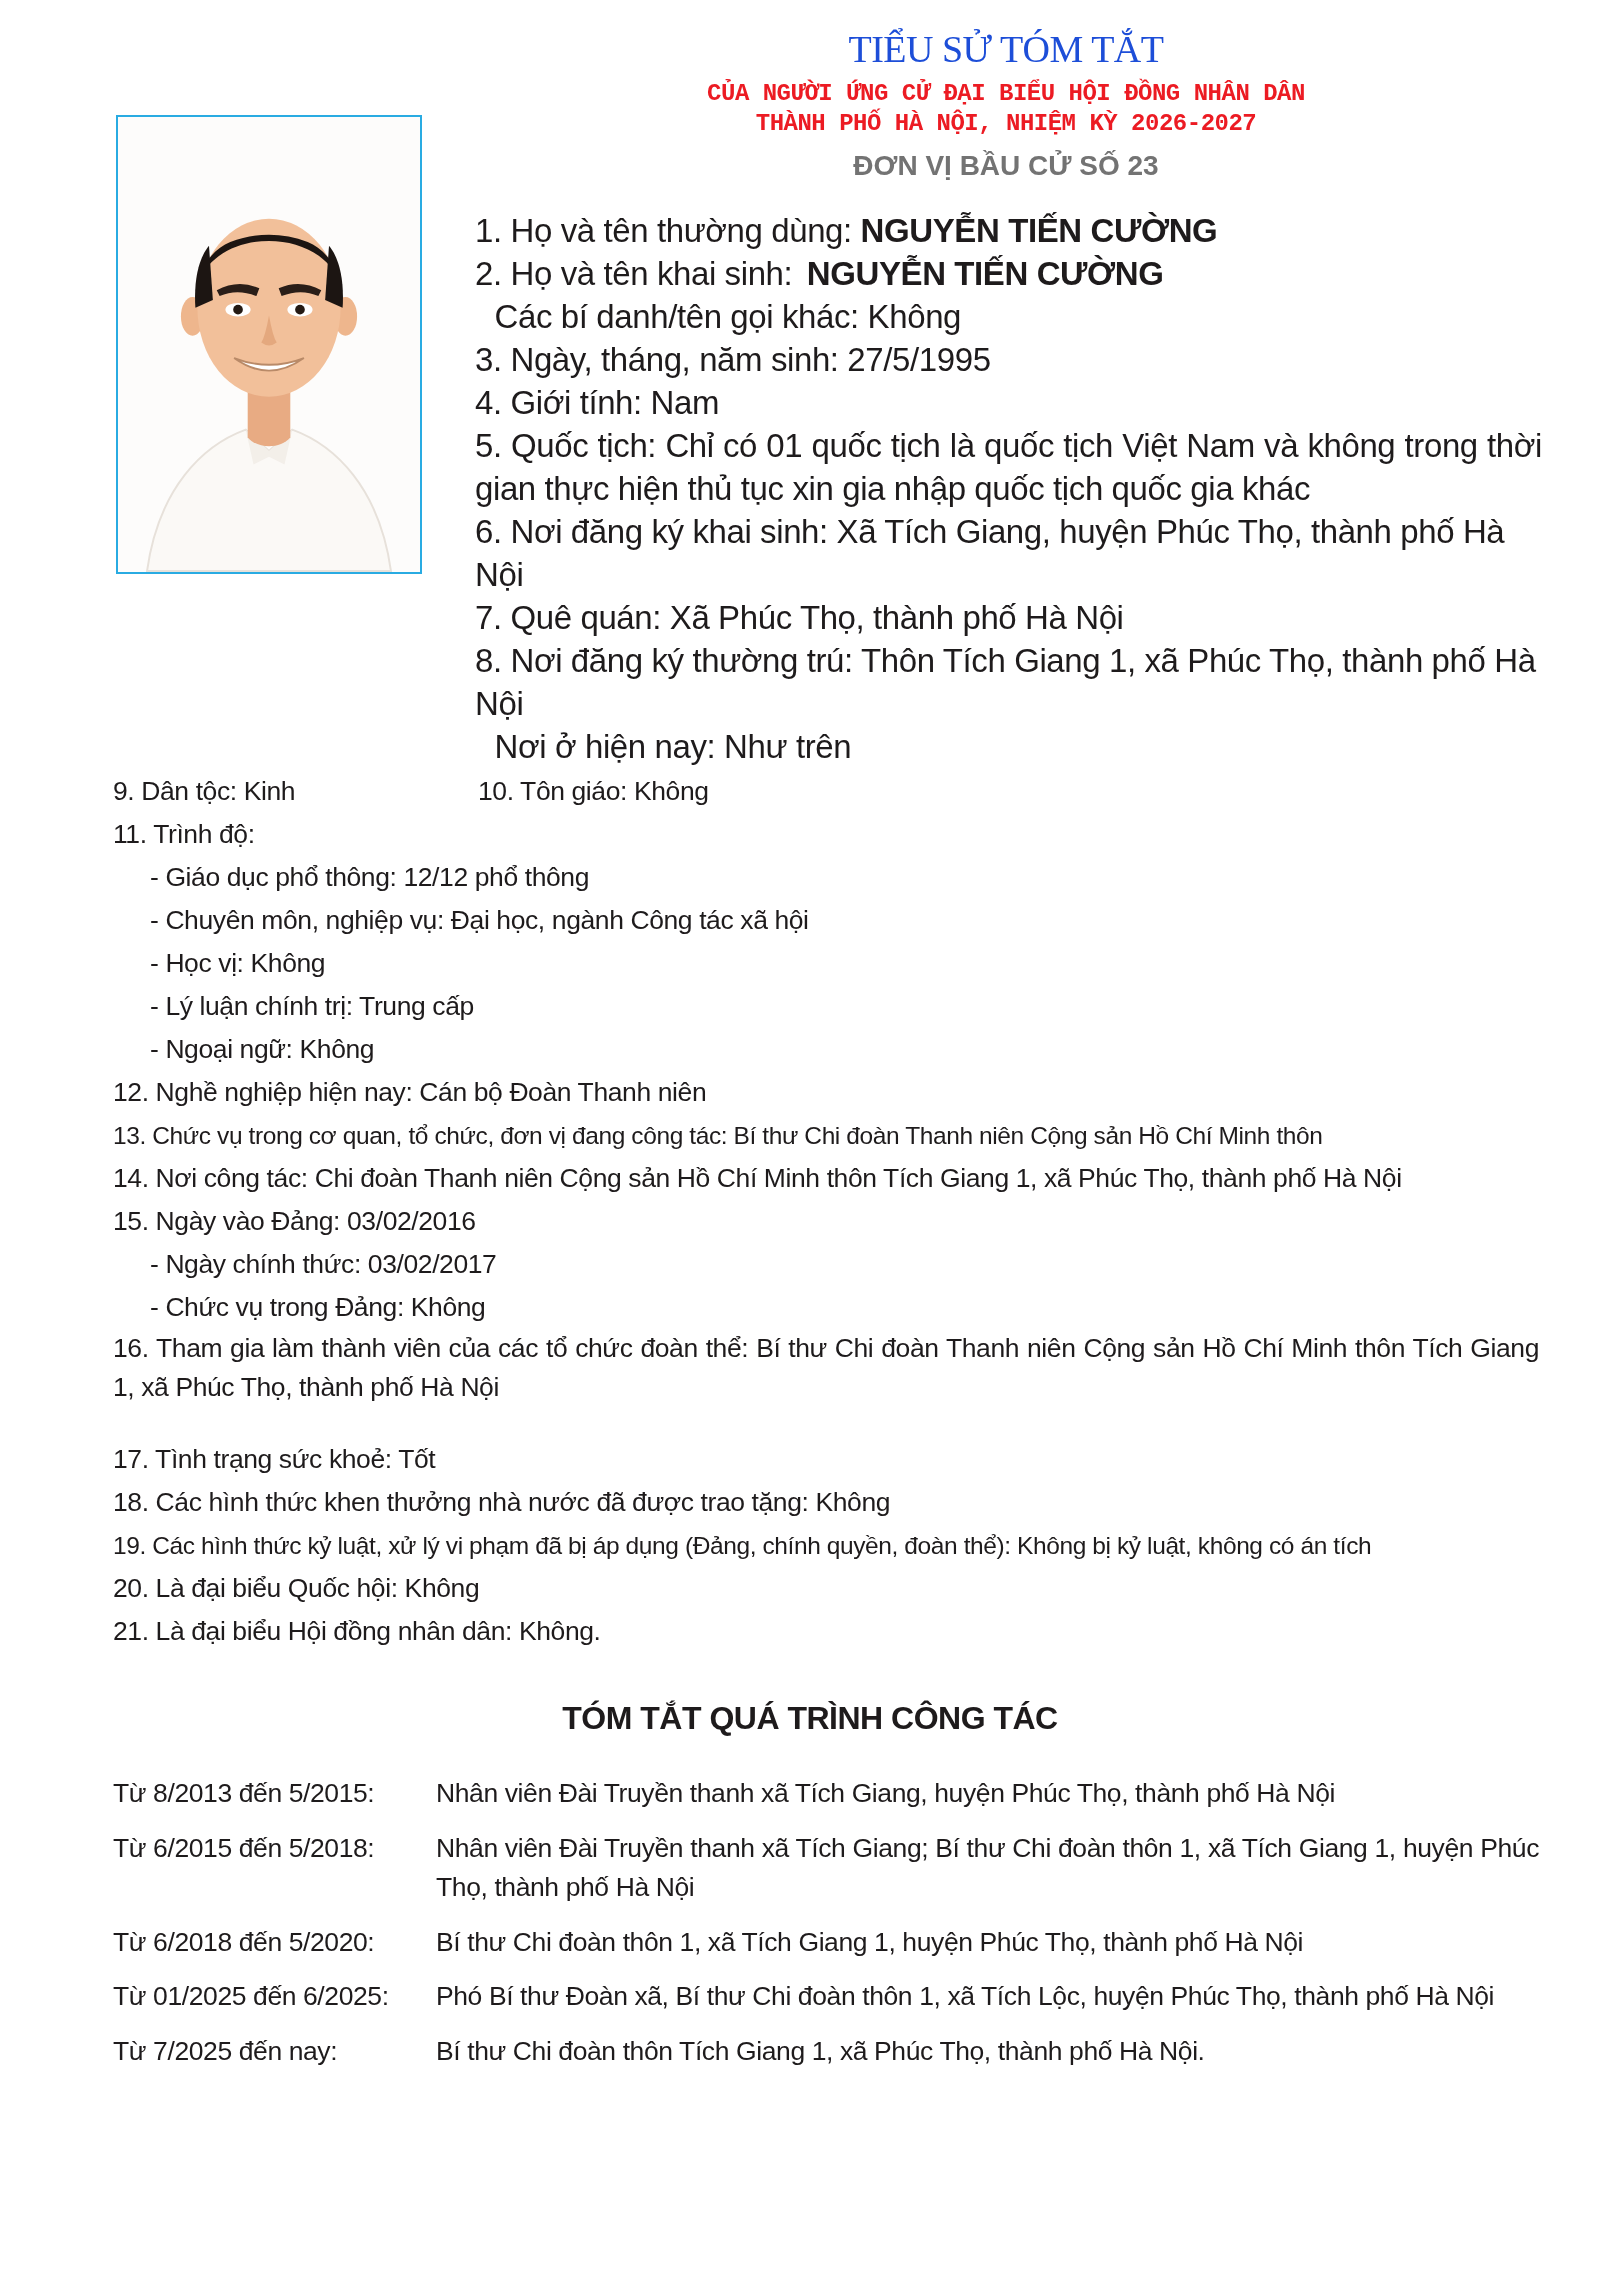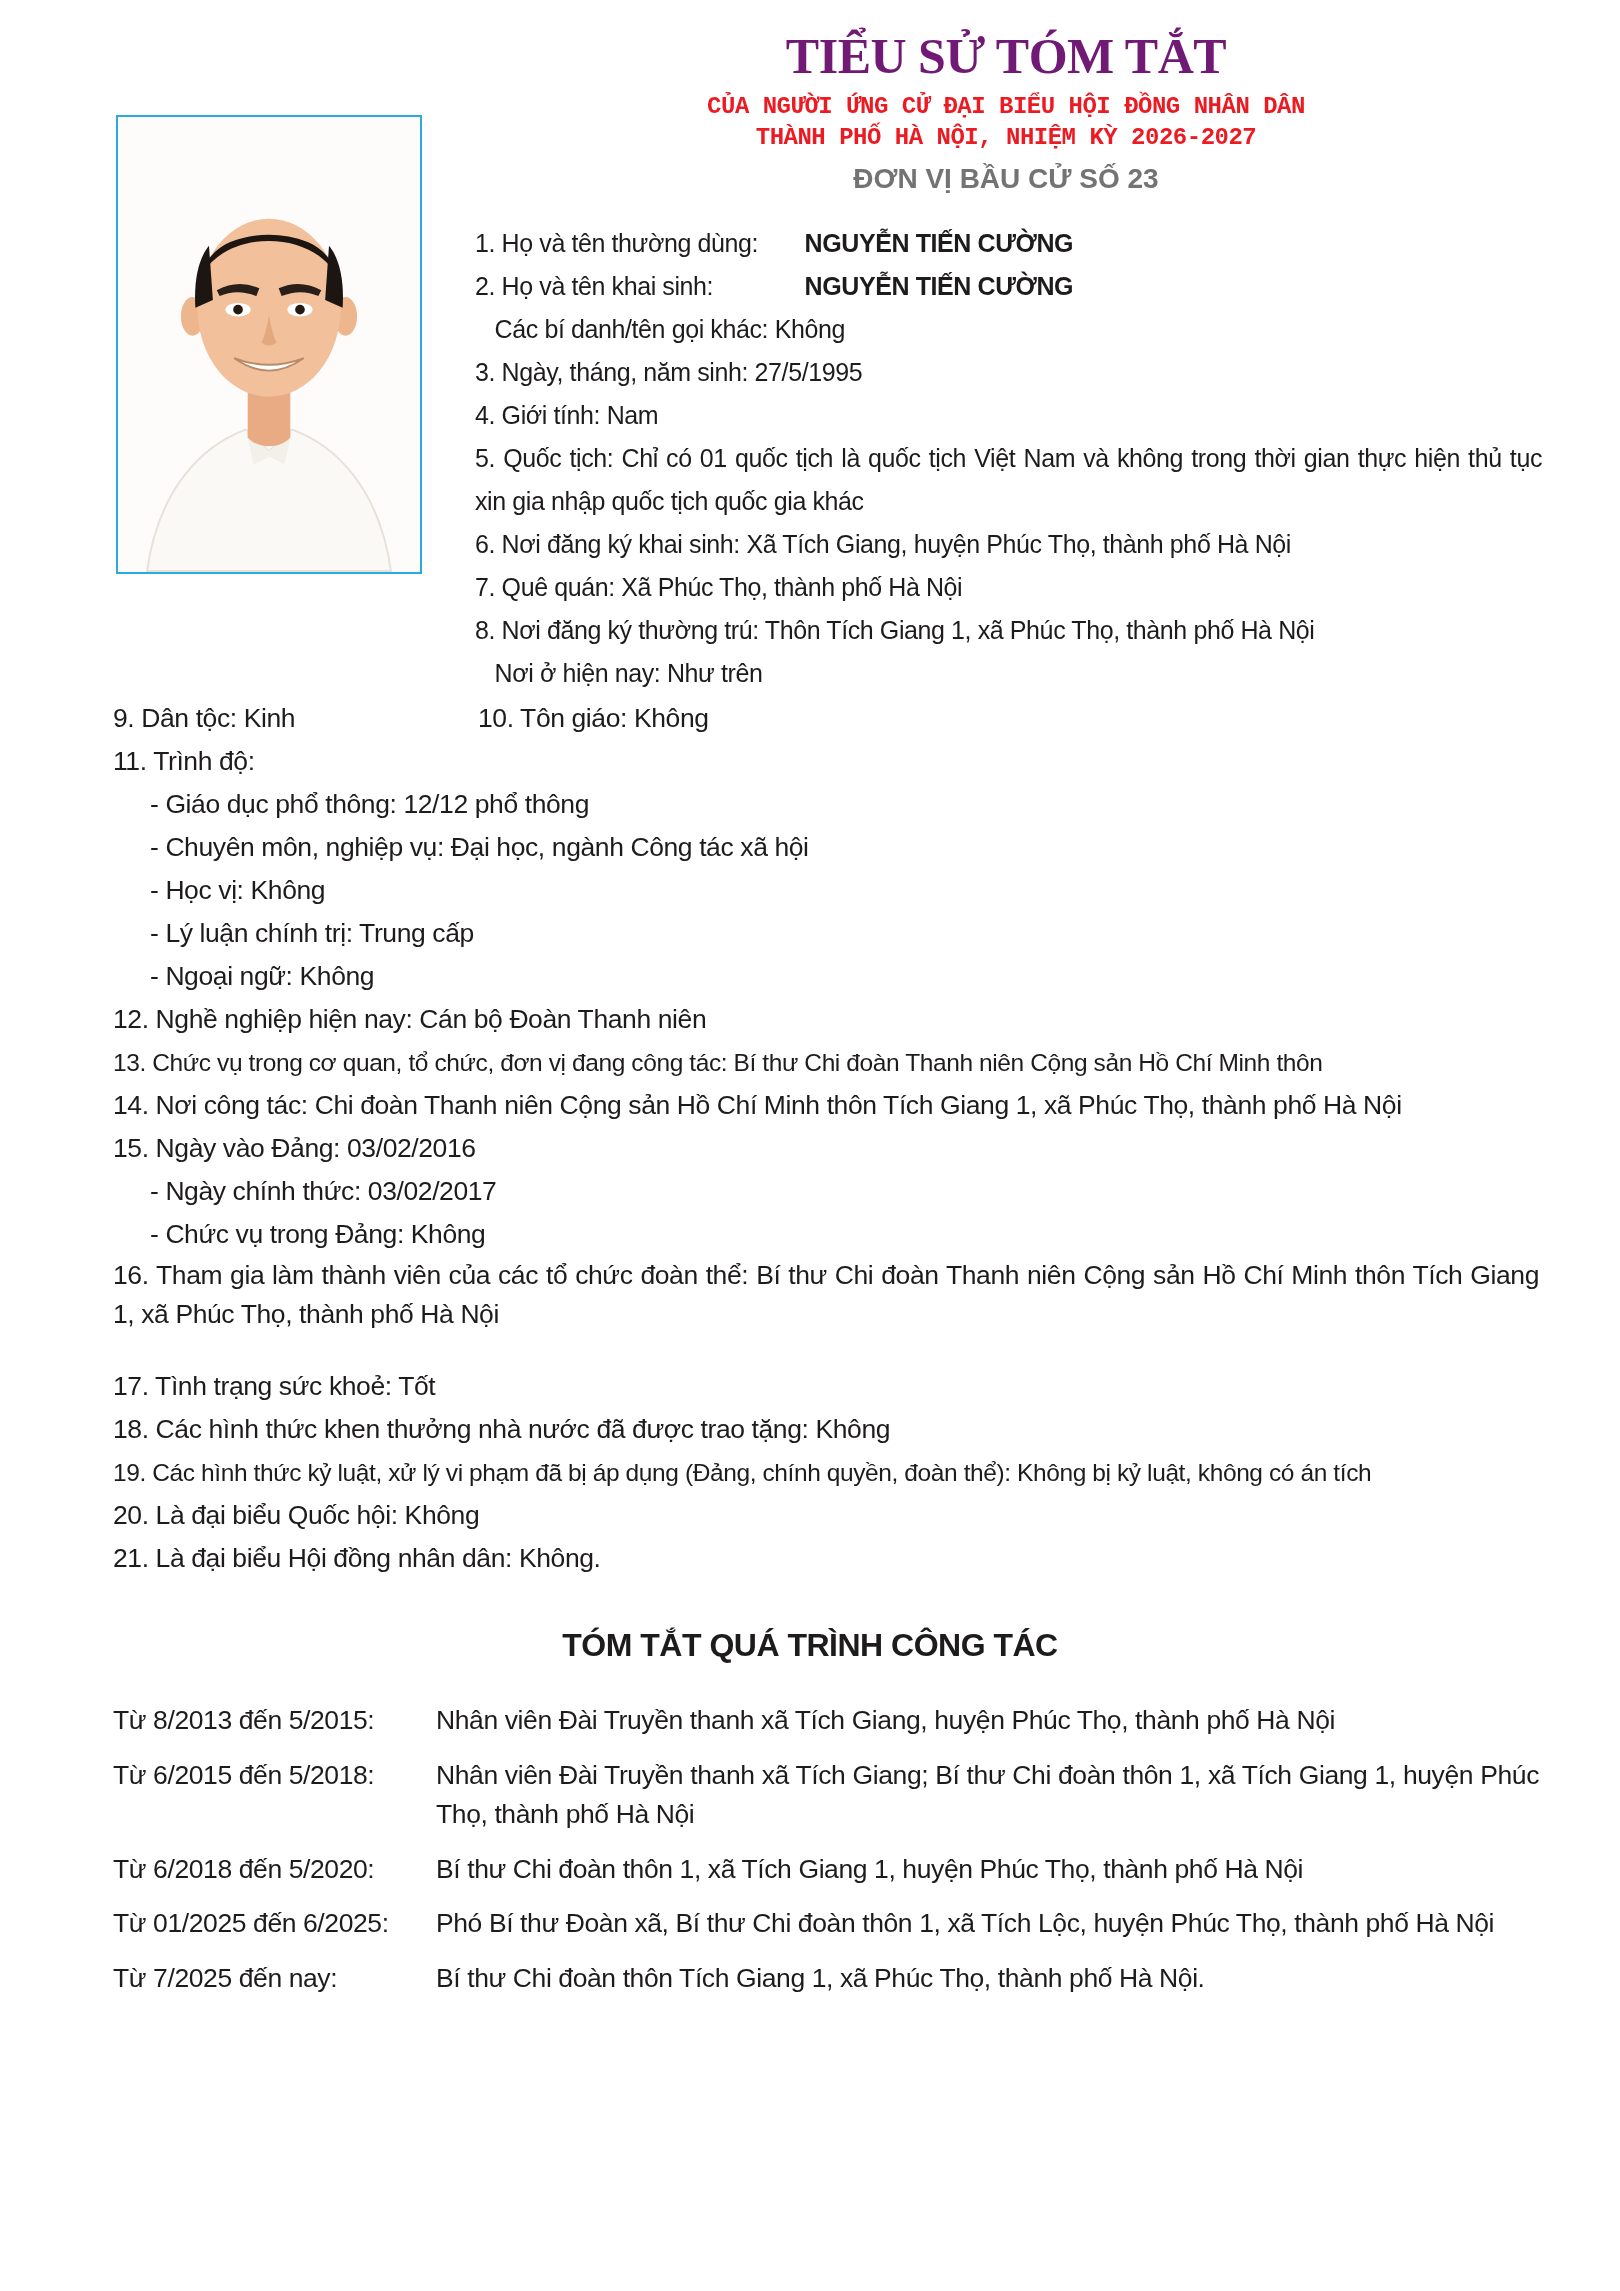--- a/index.html
+++ b/index.html
@@ -26,24 +26,24 @@
   }
   .photo svg{display:block;width:100%;height:100%;}
   
   .header{
     padding-top:29px;
     margin:0 59px 0 451px;
     text-align:center;
   }
   .header .h1{
     font-family:"Liberation Serif", serif;
-    font-weight:700;
-    font-size:50px;
+    font-weight:400;
+    font-size:38px;
     line-height:1.1;
-    color:#701a75;
+    color:#1d4ed8;
     letter-spacing:-0.5px;
     margin:0 0 7.8px 0;
   }
   .header .h2{
     font-family:Liberation Mono, monospace;
     font-weight:700;
     font-size:24px;
     line-height:1.28;
     color:#EC1B23;
     letter-spacing:-0.5px;
@@ -52,21 +52,21 @@
   .header .unit{
     font-weight:700;
     font-size:28px;
     color:#737373;
     margin-top:9.8px;
     letter-spacing:0;
   }
   
   .col-right{
     margin:27.4px 78px 0 475px;
-    font-size:25px;
+    font-size:33px;
   }
   .col-full{
     margin:2px 81px 0 113px;
     font-size:26.5px;
   }
   .line{line-height:43px;}
   .para{line-height:43px; text-align:justify;}
   .para-tight{line-height:39px; text-align:justify;}
   .indent{padding-left:19.6px;}
   .indent2{padding-left:37px;}

